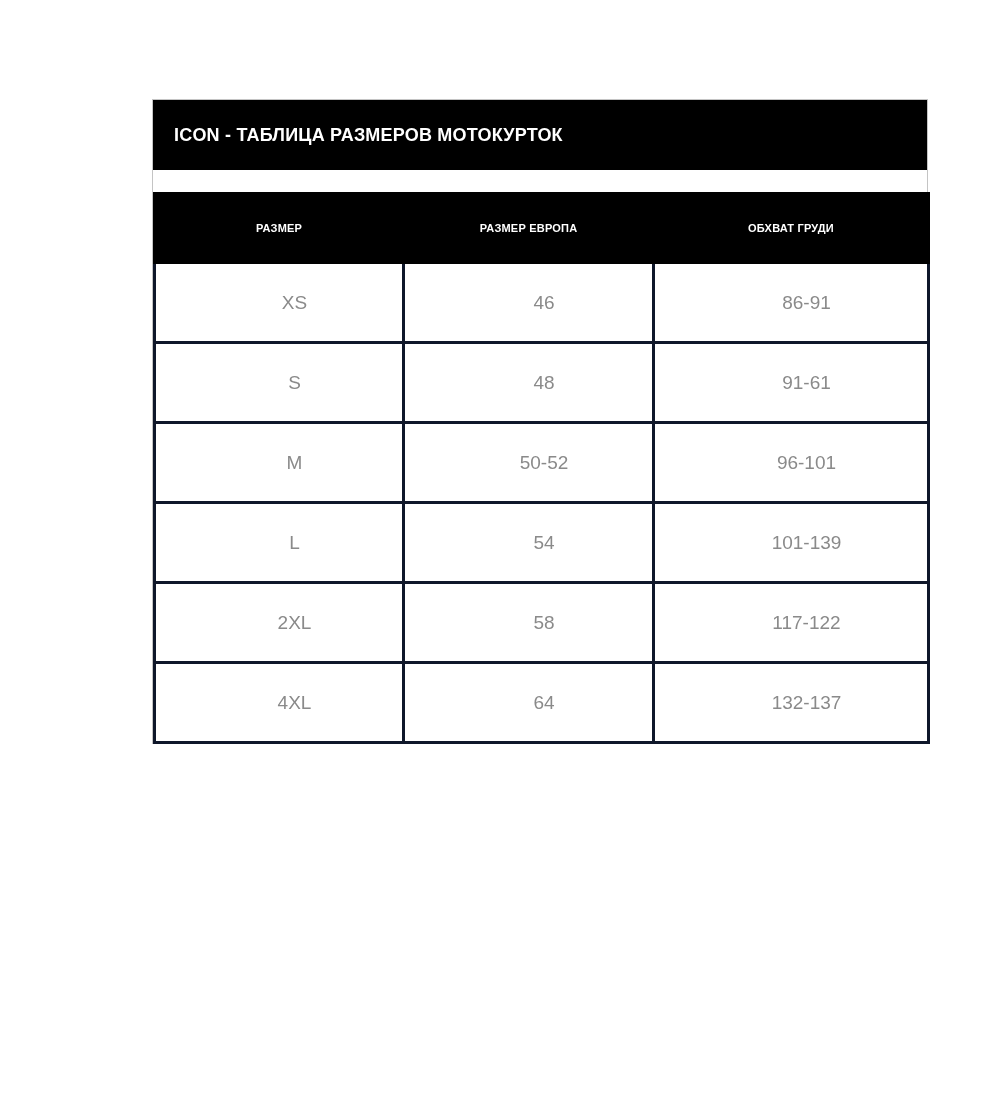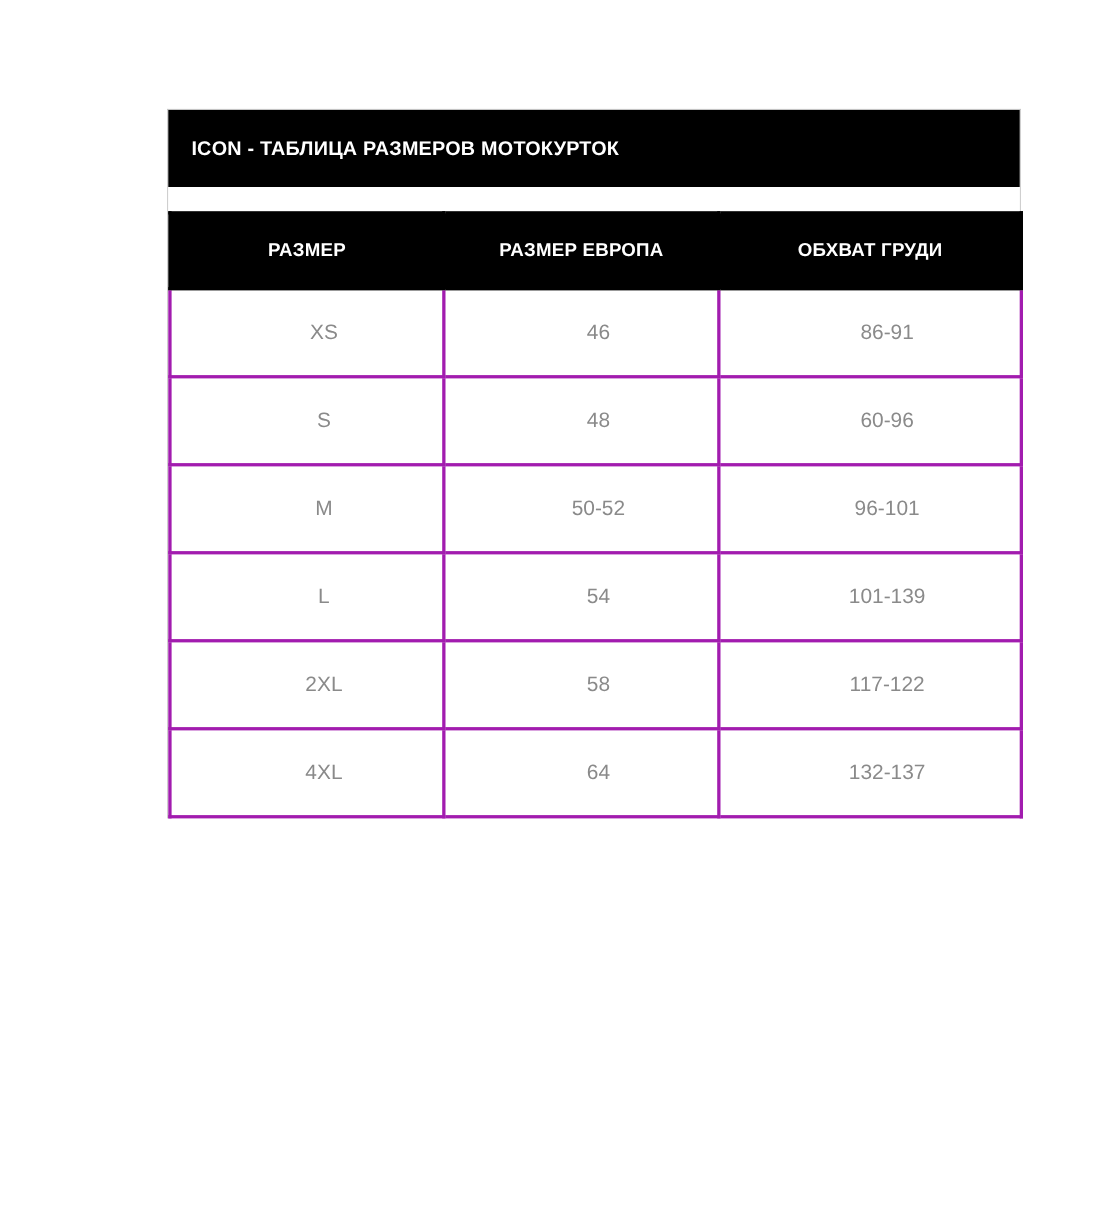--- a/index.html
+++ b/index.html
@@ -48,33 +48,33 @@
   }
   table.size-table col.c1 { width: 249px; }
   table.size-table col.c2 { width: 250px; }
   table.size-table col.c3 { width: 275px; }
   table.size-table thead tr {
     height: 69px;
   }
   table.size-table thead th {
     background: #000000;
     color: #ffffff;
-    font-size: 17px;
+    font-size: 11px;
     font-weight: bold;
     text-align: center;
     vertical-align: middle;
     border: 3px solid #000000;
     letter-spacing: 0.2px;
   }
   table.size-table tbody tr {
     height: 80px;
     background: #ffffff;
   }
   table.size-table tbody td {
-    border: 3px solid #a21caf;
+    border: 3px solid #0f172a;
     color: #8a8a8a;
     font-size: 19px;
     text-align: center;
     vertical-align: middle;
     padding-left: 32px;
   }
 </style>
 </head>
 <body>
 
@@ -102,21 +102,21 @@
       </thead>
       <tbody id="table-body">
           <tr>
             <td>XS</td>
             <td>46</td>
             <td>86-91</td>
           </tr>
           <tr>
             <td>S</td>
             <td>48</td>
-            <td>60-96</td>
+            <td>91-61</td>
           </tr>
           <tr>
             <td>M</td>
             <td>50-52</td>
             <td>96-101</td>
           </tr>
           <tr>
             <td>L</td>
             <td>54</td>
             <td>101-139</td>

